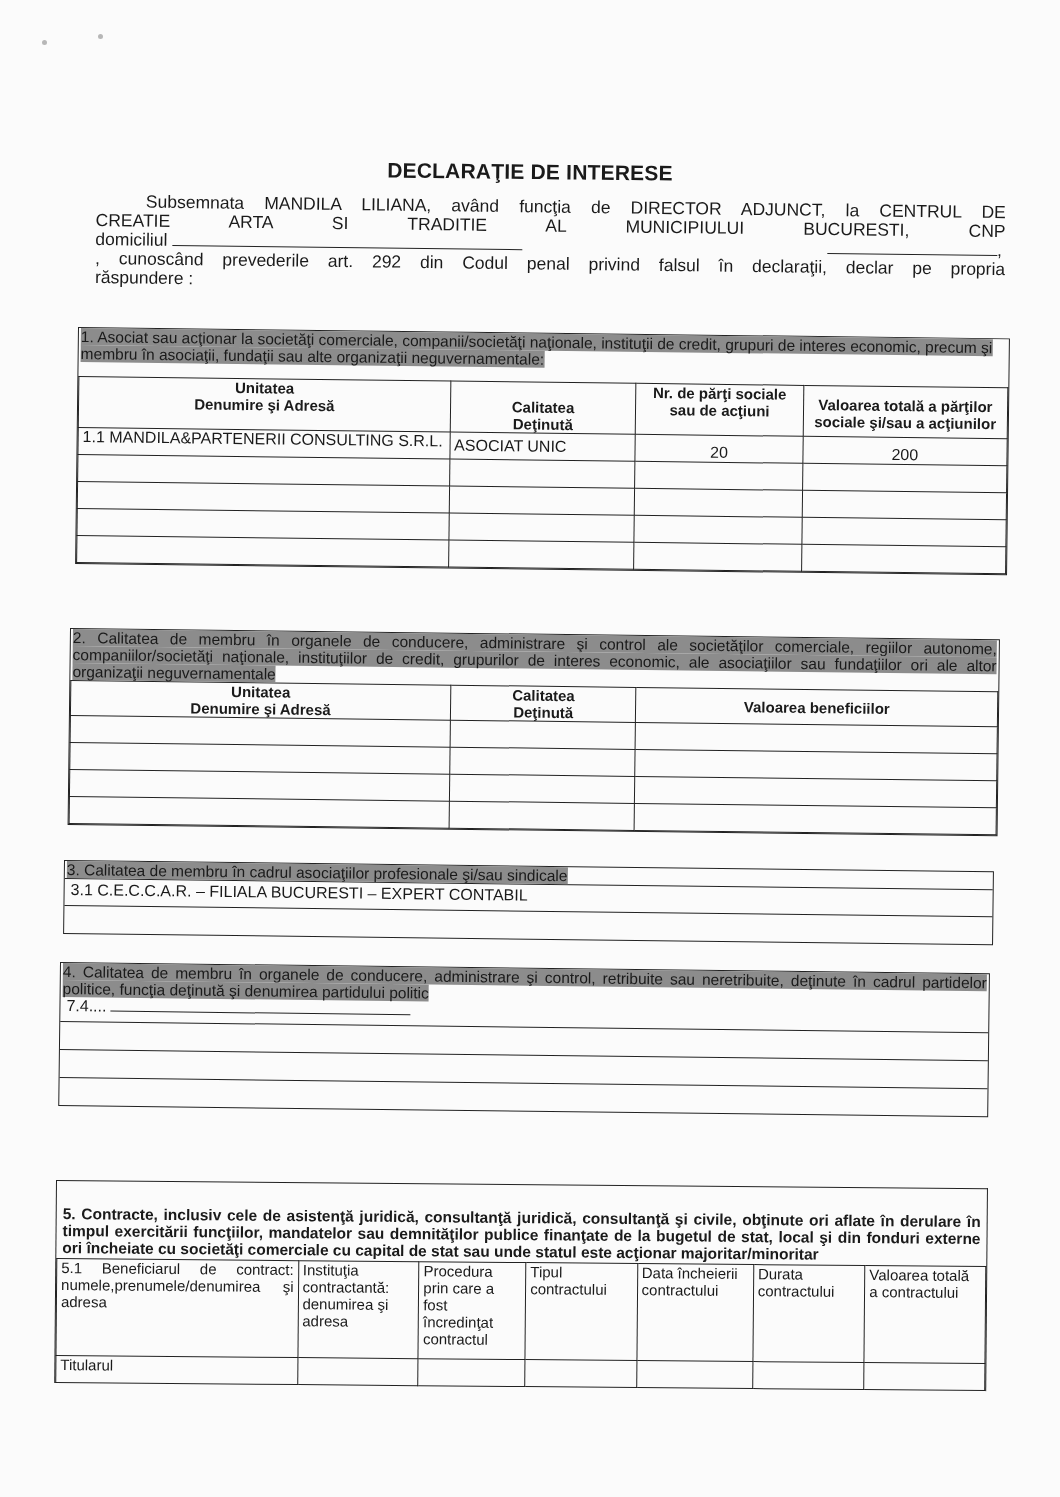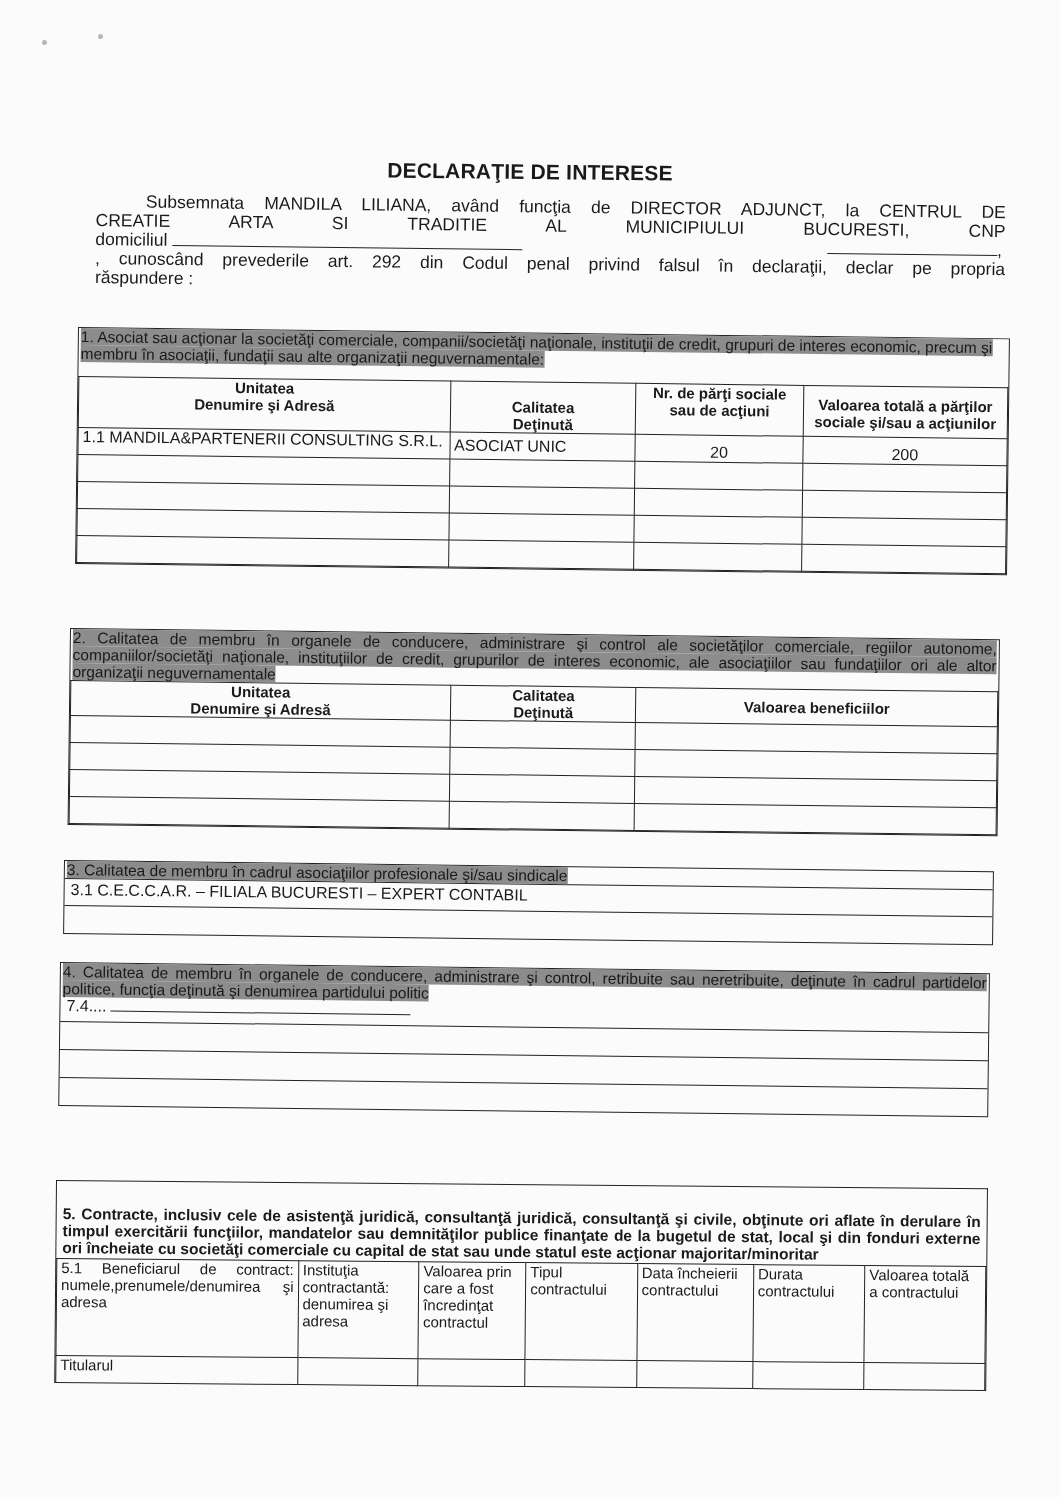--- a/index.html
+++ b/index.html
@@ -176,21 +176,21 @@
     <div class="line-row"></div>
   </div>
 
   <div id="s5" class="box" style="border-bottom:none;">
     <div style="font-weight:bold;font-size:15.5px;line-height:17px;padding:24px 6px 2px 6px;text-align:justify;">5. Contracte, inclusiv cele de asistenţă juridică, consultanţă juridică, consultanţă şi civile, obţinute ori aflate în derulare în timpul exercitării funcţiilor, mandatelor sau demnităţilor publice finanţate de la bugetul de stat, local şi din fonduri externe ori încheiate cu societăţi comerciale cu capital de stat sau unde statul este acţionar majoritar/minoritar</div>
     <table style="font-weight:normal;">
       <tbody>
           <tr>
         <td style="width:26%;height:96px;text-align:justify;">5.1 Beneficiarul de contract: numele,prenumele/denumirea şi adresa</td>
         <td style="width:13%;">Instituţia contractantă: denumirea şi adresa</td>
-        <td style="width:11.5%;">Valoarea prin care a fost încredinţat contractul</td>
+        <td style="width:11.5%;">Procedura prin care a fost încredinţat contractul</td>
         <td style="width:12%;">Tipul contractului</td>
         <td style="width:12.5%;">Data încheierii contractului</td>
         <td style="width:12%;">Durata contractului</td>
         <td style="width:13%;">Valoarea totală a contractului</td>
       </tr>
       <tr class="row">
         <td>Titularul</td>
         <td></td>
             <td></td>
             <td></td>

